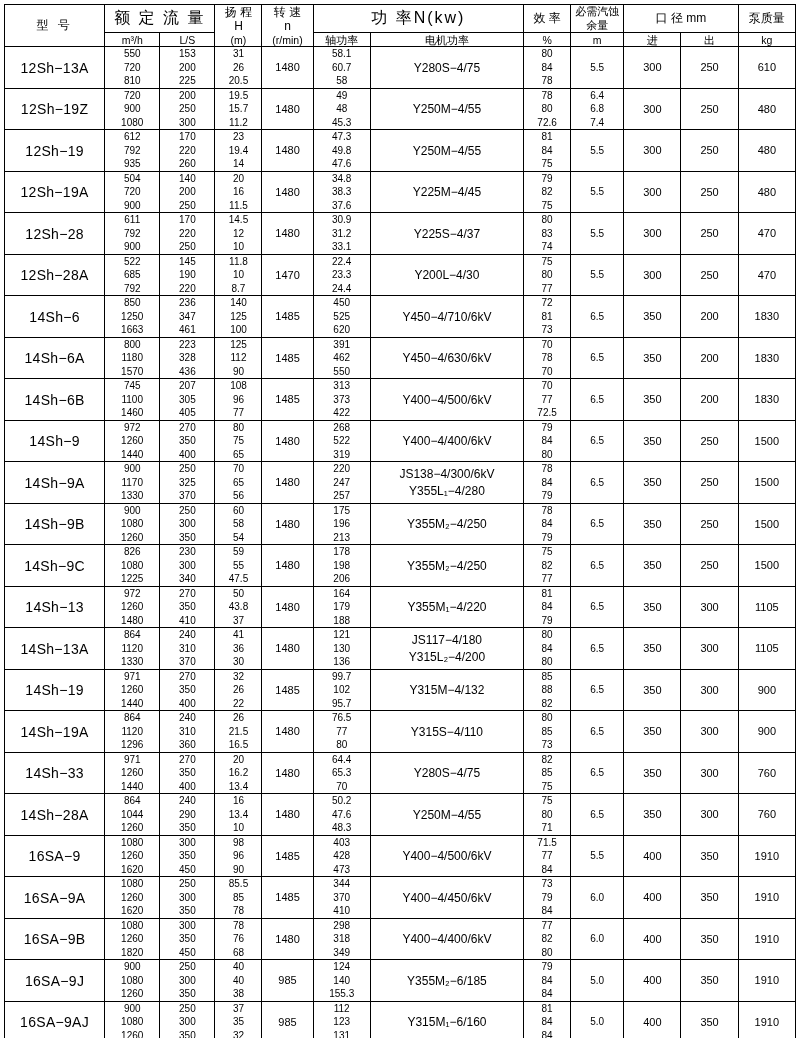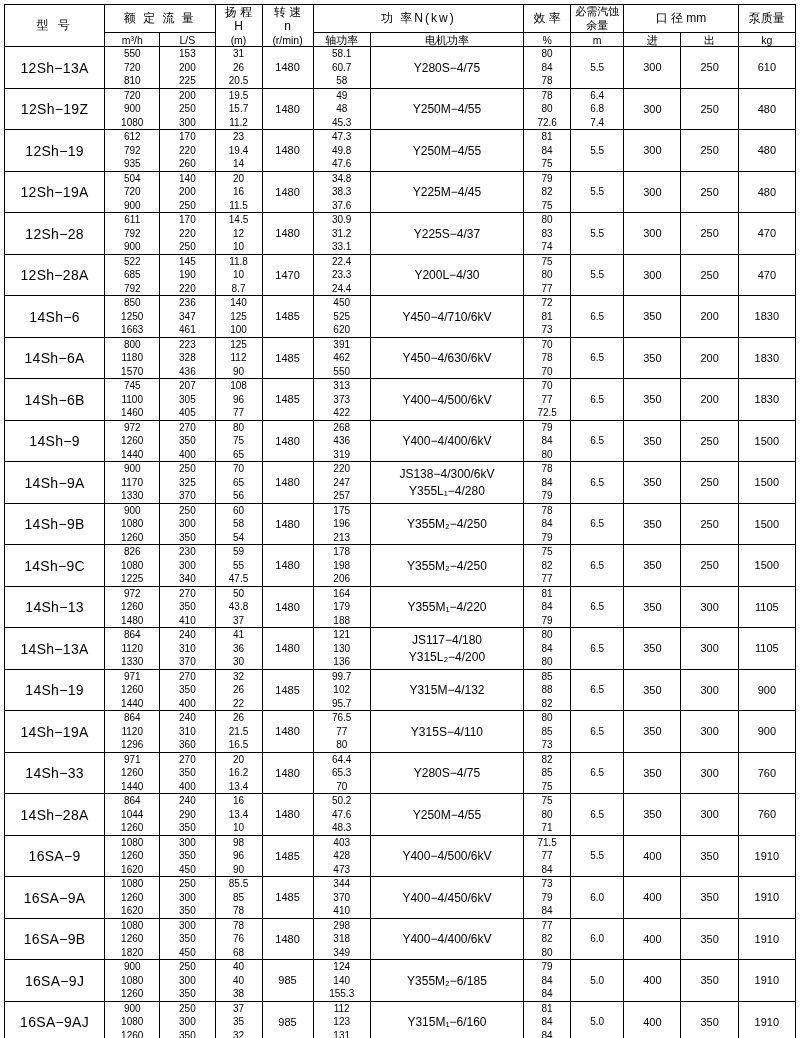--- a/index.html
+++ b/index.html
@@ -37,21 +37,21 @@
   thead th {
     font-weight: normal;
     font-size: 12px;
     padding: 2px 1px;
   }
   .hdr-model {
     font-size: 12px;
     letter-spacing: 3px;
   }
   .hdr-big {
-    font-size: 12px;
+    font-size: 16px;
     letter-spacing: 2px;
   }
   .hdr-mid {
     font-size: 12px;
     margin-top: 36px;
   }
   .hdr-sub {
     font-size: 11px;
   }
   .hdr-unit {
@@ -369,21 +369,21 @@
 1260
 1440</td>
           <td class="triple">270
 350
 400</td>
           <td class="triple">80
 75
 65</td>
           <td class="single">1480</td>
           <td class="triple">268
-436
+522
 319</td>
           <td class="motor">Y400−4/400/6kV</td>
           <td class="triple">79
 84
 80</td>
           <td class="npsh">6.5</td>
           <td class="single">350</td>
           <td class="single">250</td>
           <td class="single">1500</td>
         </tr>

